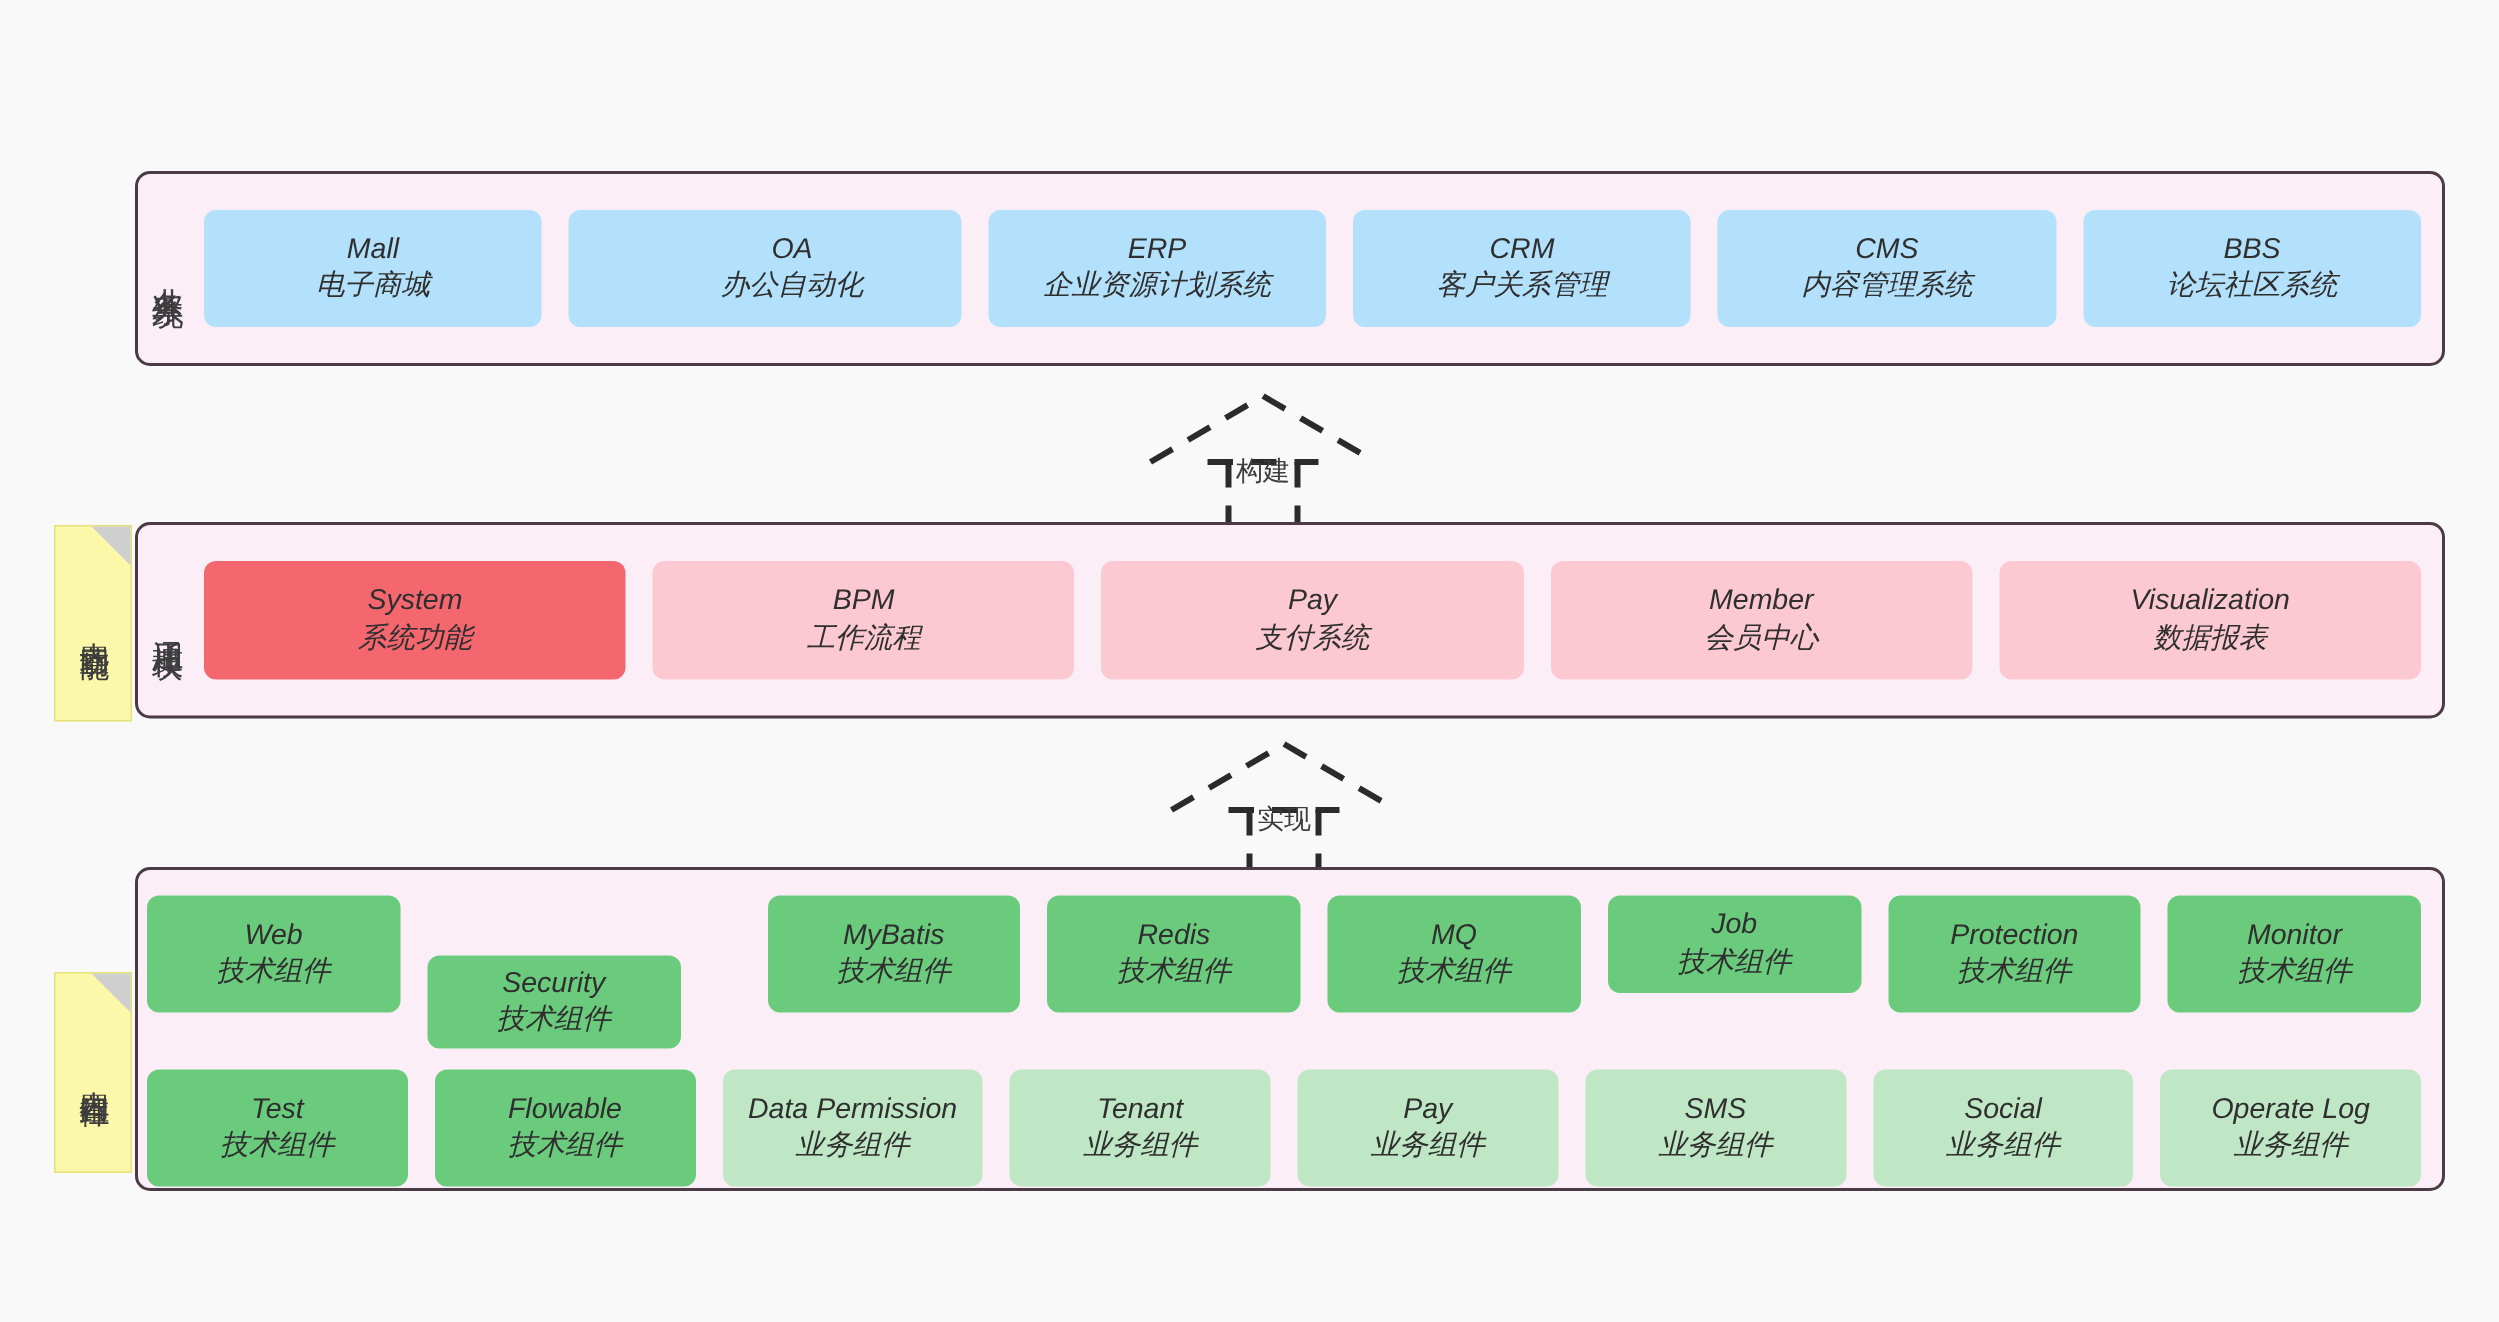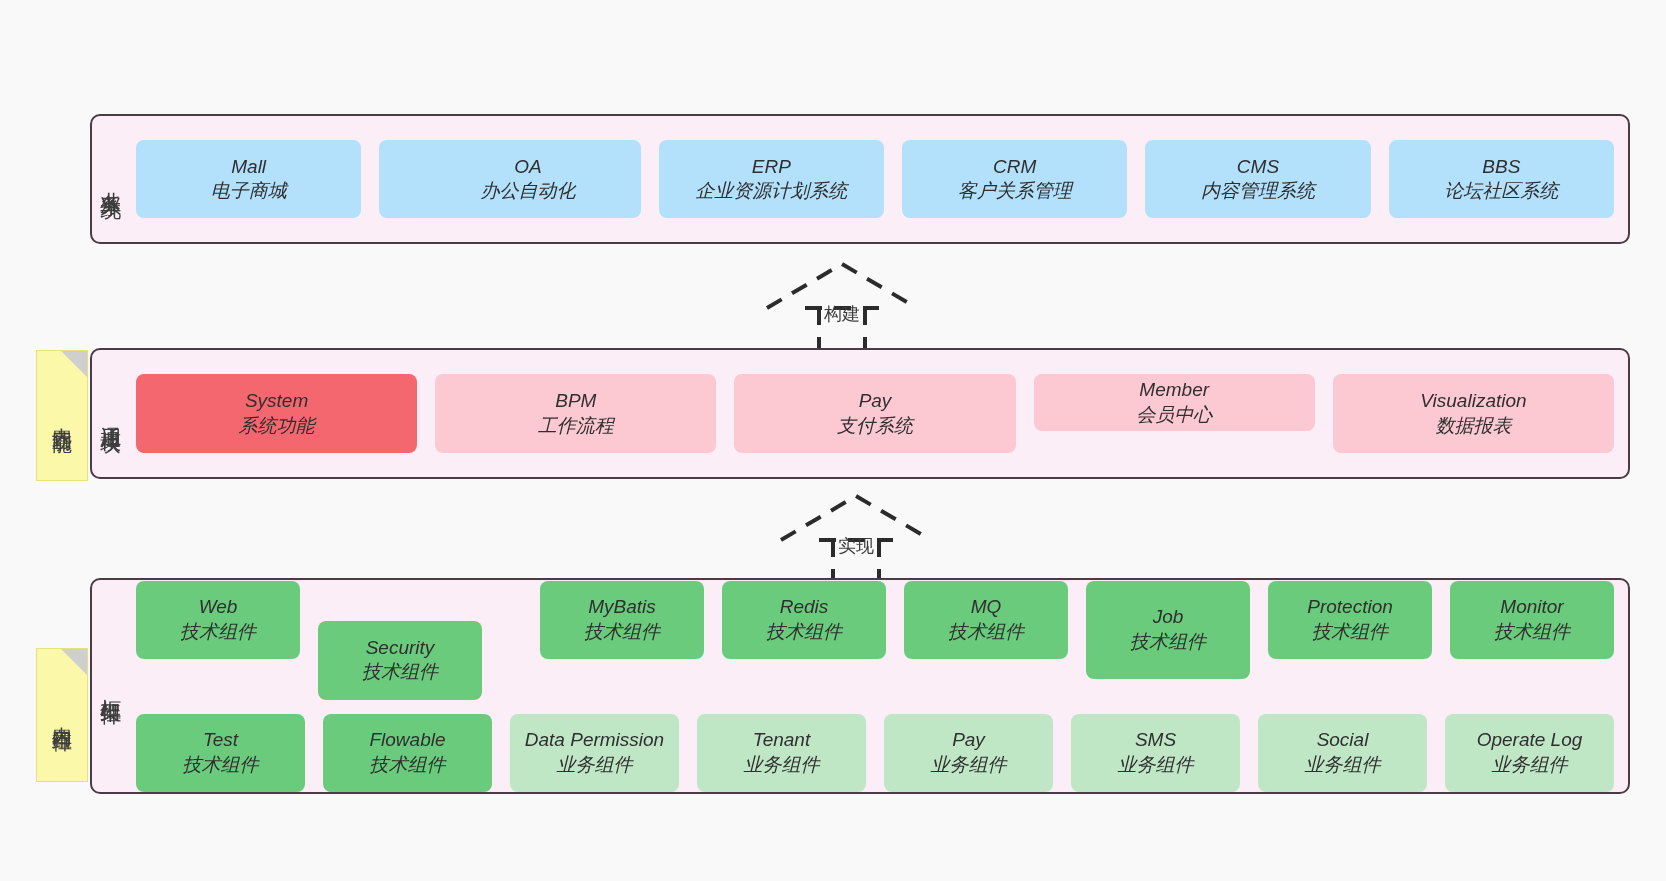--- a/index.html
+++ b/index.html
@@ -190,21 +190,21 @@
           <span class="c-sub">系统功能</span>
         </div>
         <div class="card c-pink" style="height:79px;">
           <span class="c-title">BPM</span>
           <span class="c-sub">工作流程</span>
         </div>
         <div class="card c-pink" style="height:79px;">
           <span class="c-title">Pay</span>
           <span class="c-sub">支付系统</span>
         </div>
-        <div class="card c-pink" style="height:57px;">
+        <div class="card c-pink" style="height:79px;">
           <span class="c-title">Member</span>
           <span class="c-sub">会员中心</span>
         </div>
         <div class="card c-pink" style="height:79px;">
           <span class="c-title">Visualization</span>
           <span class="c-sub">数据报表</span>
         </div>
       </div>
     </div>
   </div>
@@ -218,46 +218,46 @@
       <path d="M62 94 L108 94" fill="none" stroke="#2b2b2b" stroke-width="4" stroke-dasharray="17 12"></path>
     </svg>
     <span class="arrow-label">实现</span>
   </div>
 
   <div class="note" style="left:36px; top:648px; width:52px; height:134px;">
     <span class="fold"></span>
     <span>内置组件</span>
   </div>
 
-  <div class="layer" id="layer-framework" style="left:90px; top:578px; width:1540px; height:216px;">
+  <div class="layer" id="layer-framework" style="left:90px; top:578px; width:1540px; height:216px;flex-direction:column;">
     <div class="layer-label">框架组件</div>
     <div class="layer-body">
 
       <div class="row">
         <div class="card c-green" style="height:78px;">
           <span class="c-title">Web</span>
           <span class="c-sub">技术组件</span>
         </div>
-        <div class="card c-green" style="height:79px;margin-top:40px;">
+        <div class="card c-green" style="height:62px;margin-top:40px;">
           <span class="c-title">Security</span>
           <span class="c-sub">技术组件</span>
         </div>
         <div class="card c-green" style="height:78px;margin-left:40px;">
           <span class="c-title">MyBatis</span>
           <span class="c-sub">技术组件</span>
         </div>
         <div class="card c-green" style="height:78px;">
           <span class="c-title">Redis</span>
           <span class="c-sub">技术组件</span>
         </div>
         <div class="card c-green" style="height:78px;">
           <span class="c-title">MQ</span>
           <span class="c-sub">技术组件</span>
         </div>
-        <div class="card c-green" style="height:98px;">
+        <div class="card c-green" style="height:65px;">
           <span class="c-title">Job</span>
           <span class="c-sub">技术组件</span>
         </div>
         <div class="card c-green" style="height:78px;">
           <span class="c-title">Protection</span>
           <span class="c-sub">技术组件</span>
         </div>
         <div class="card c-green" style="height:78px;">
           <span class="c-title">Monitor</span>
           <span class="c-sub">技术组件</span>

